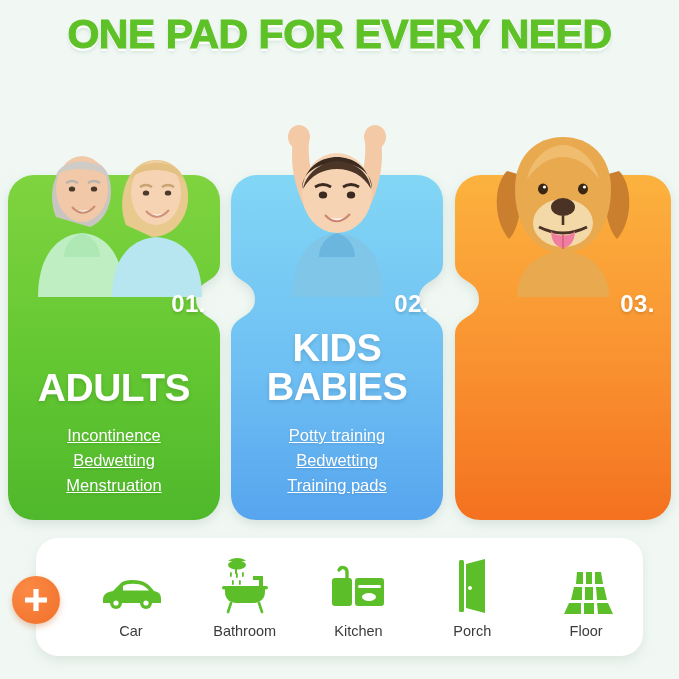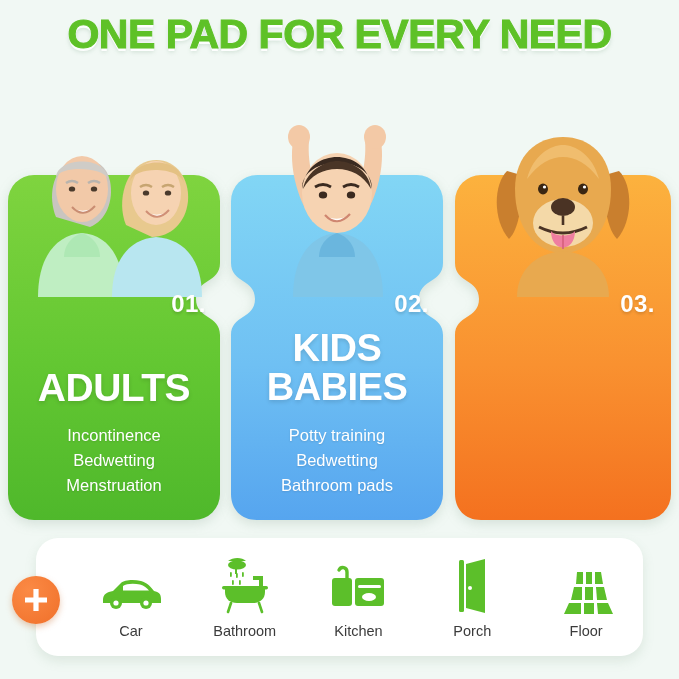--- a/index.html
+++ b/index.html
@@ -64,20 +64,21 @@
     margin:0 0 16px;
     text-shadow:0 2px 4px rgba(0,0,0,.13);
   }
   .card-title .t-line{display:block;}
   .card-title.two{font-size:38px;line-height:39px;}
   .feat{
     font-size:16.5px;
     line-height:25px;
     font-weight:normal;
     text-shadow:0 1px 2px rgba(0,0,0,.12);
+    text-decoration:underline;
   }
   .badge-num{
     position:absolute;
     right:14px;top:98px;
     color:#ffffff;
     font-size:24px;
     font-weight:bold;
     letter-spacing:0.5px;
     text-shadow:0 2px 3px rgba(0,0,0,.15);
     margin-top:17px;
@@ -245,21 +246,21 @@
 
       <div class="badge-num">02.</div>
 
       <div class="card-body">
         <div class="card-title two">
           <span class="t-line">KIDS</span>
           <span class="t-line">BABIES</span>
         </div>
         <div class="feat">Potty training</div>
         <div class="feat">Bedwetting</div>
-        <div class="feat">Bathroom pads</div>
+        <div class="feat">Training pads</div>
       </div>
     </div>
 
     <div class="card c3">
       <div class="card-shape">
         <svg viewBox="0 0 216 345" preserveAspectRatio="none" xmlns="http://www.w3.org/2000/svg">
           <defs>
             <linearGradient id="g3" x1="0" y1="0" x2="0" y2="1">
               <stop offset="0%" stop-color="#fcb23e"></stop>
               <stop offset="55%" stop-color="#f99130"></stop>

